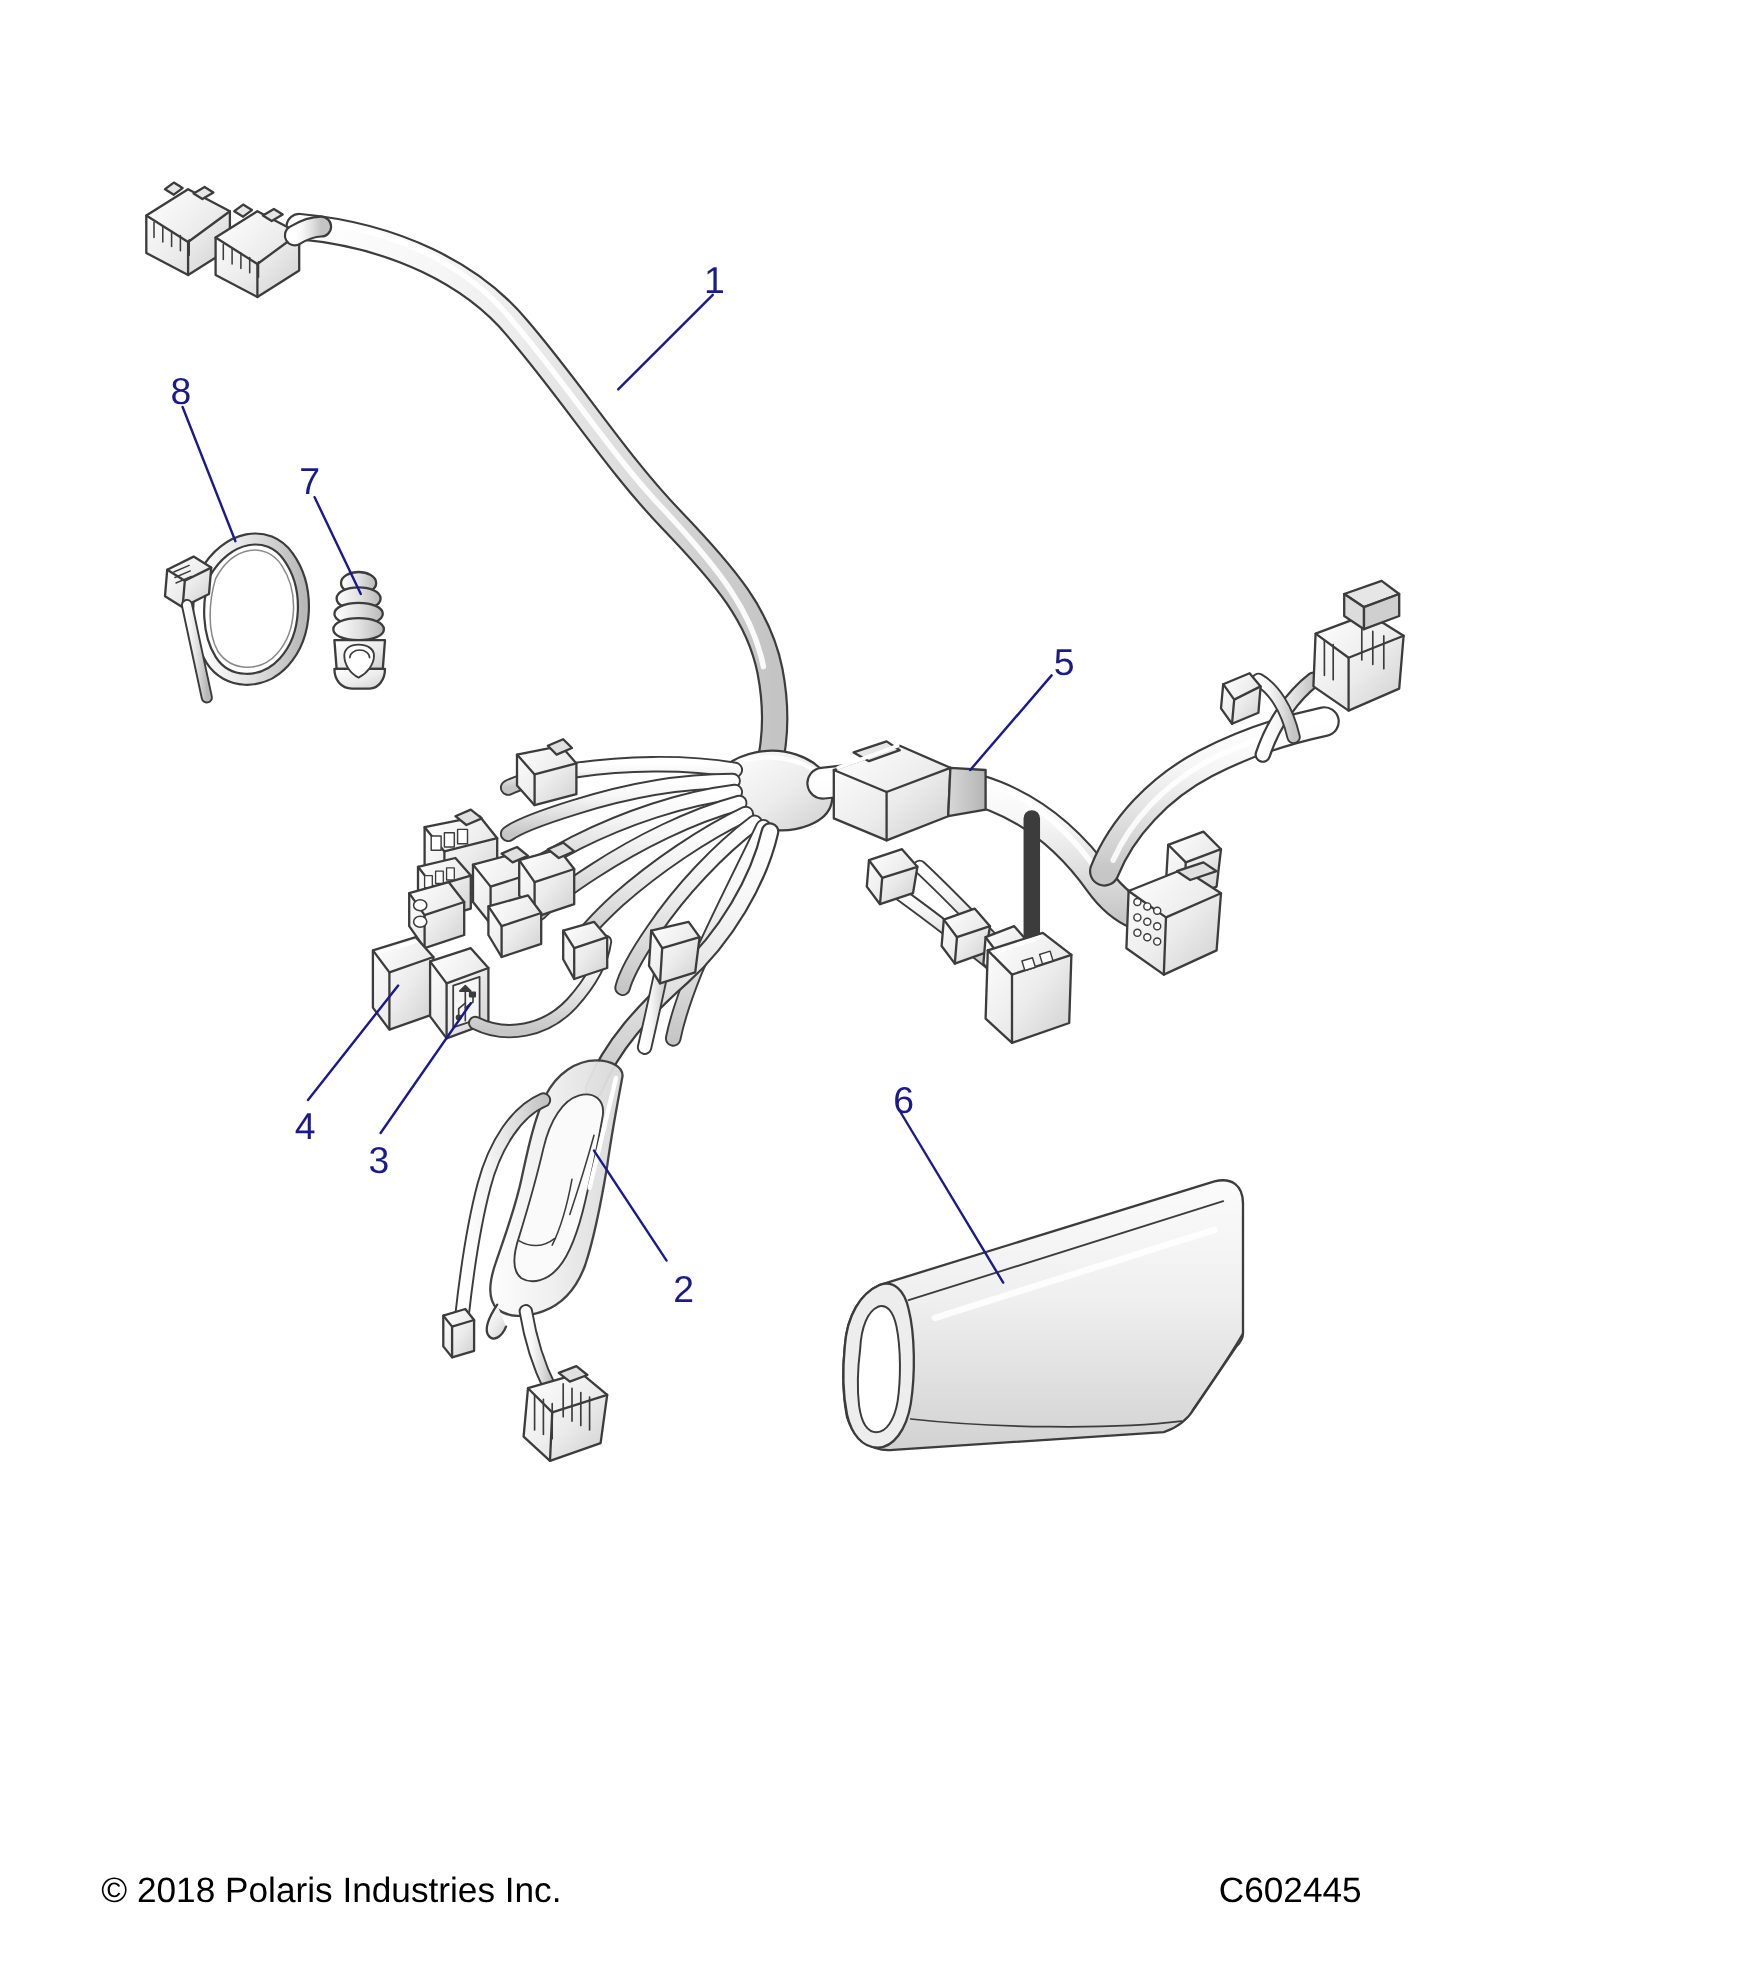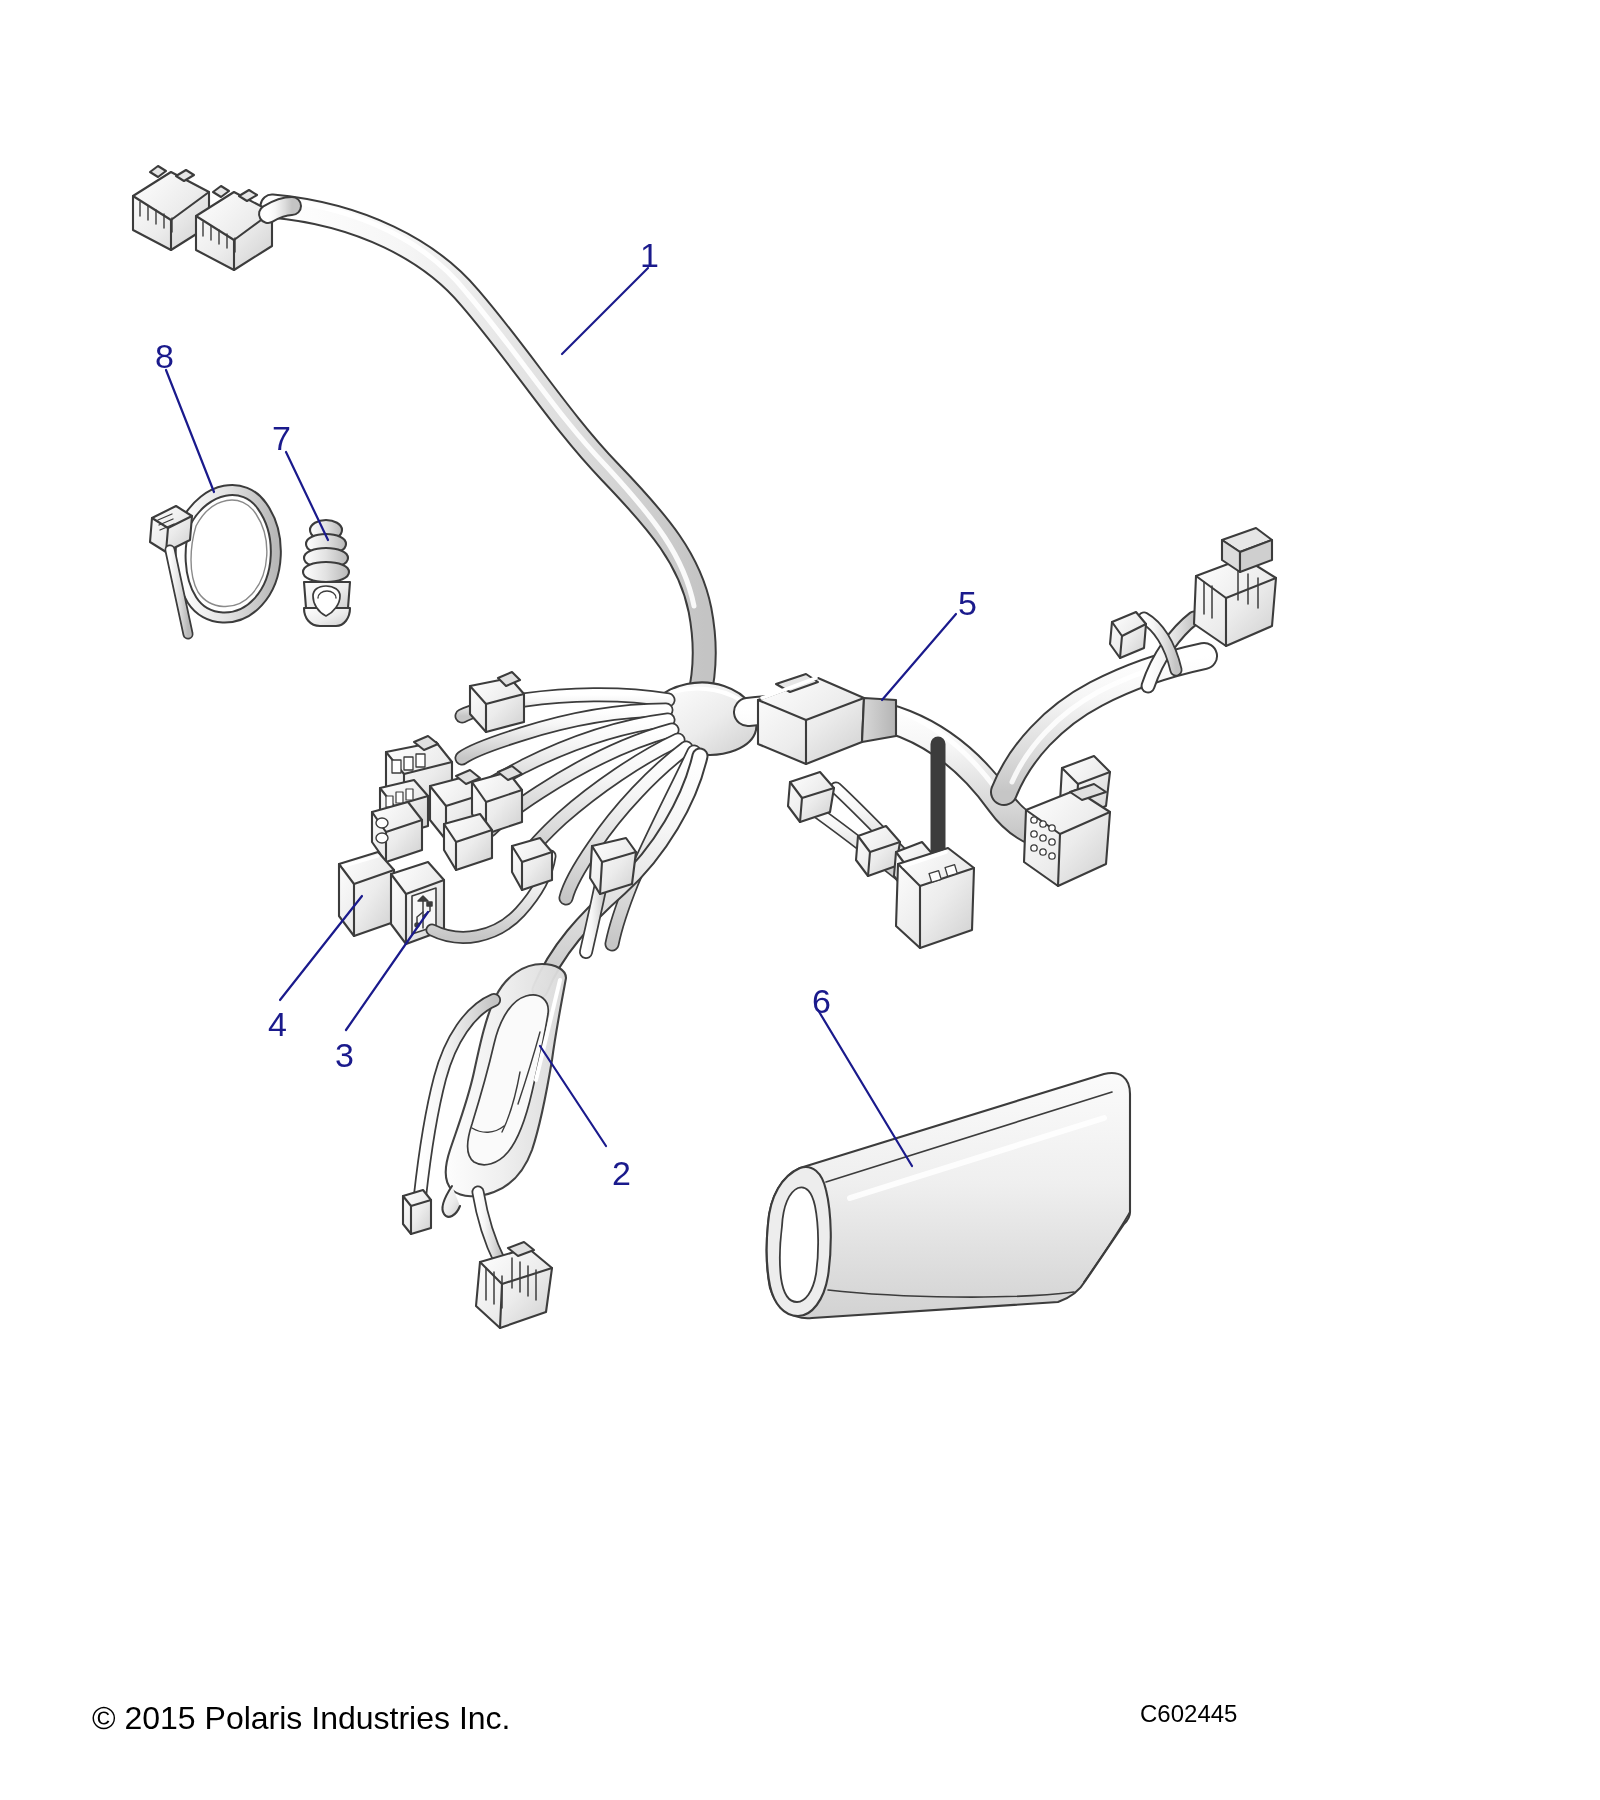--- a/index.html
+++ b/index.html
@@ -8,21 +8,21 @@
 
   #stage{position:absolute;left:0;top:0;width:1600px;height:1800px;}
 
   svg.layer{position:absolute;left:0;top:0;width:1600px;height:1800px;}
 
   .callout{position:absolute;color:#1a1a8c;font-size:34px;line-height:1;
            font-family:"Liberation Sans","DejaVu Sans",sans-serif;
            letter-spacing:0;white-space:nowrap;}
 
   #footer-left{position:absolute;left:92px;top:1700px;font-size:32px;color:#000;}
-  #footer-right{position:absolute;left:1108px;top:1700px;font-size:24px;color:#000;margin-left:32px;}
+  #footer-right{position:absolute;left:1108px;top:1700px;font-size:32px;color:#000;}
 </style>
 </head>
 <body>
 
 <div id="stage">
 
   <svg class="layer" viewBox="0 0 1600 1800">
     <defs>
       <linearGradient id="gWire" x1="0" y1="0" x2="0" y2="1">
         <stop offset="0%" stop-color="#ffffff"></stop>
@@ -508,16 +508,16 @@
 
   <div class="callout" style="left:640px;top:238px;">1</div>
   <div class="callout" style="left:612px;top:1156px;">2</div>
   <div class="callout" style="left:335px;top:1038px;">3</div>
   <div class="callout" style="left:268px;top:1007px;">4</div>
   <div class="callout" style="left:958px;top:586px;">5</div>
   <div class="callout" style="left:812px;top:984px;">6</div>
   <div class="callout" style="left:272px;top:421px;">7</div>
   <div class="callout" style="left:155px;top:339px;">8</div>
 
-  <div id="footer-left">© 2015 Polaris Industries Inc.</div>
+  <div id="footer-left">© 2018 Polaris Industries Inc.</div>
   <div id="footer-right">C602445</div>
 
 </div>
 
 </body></html>

